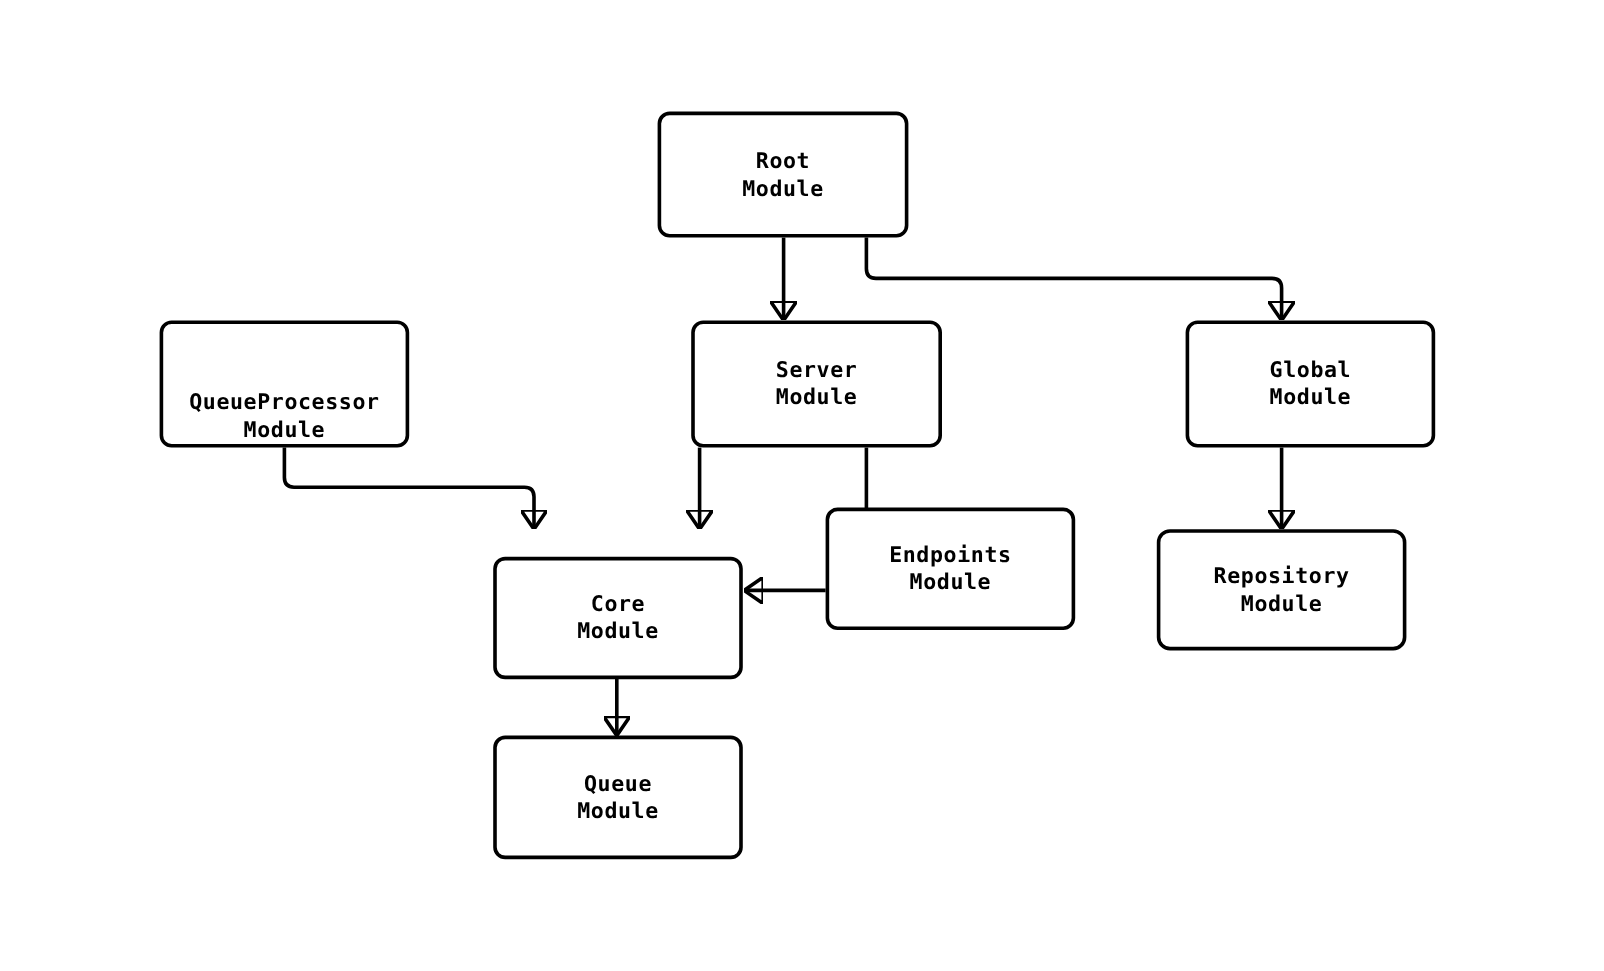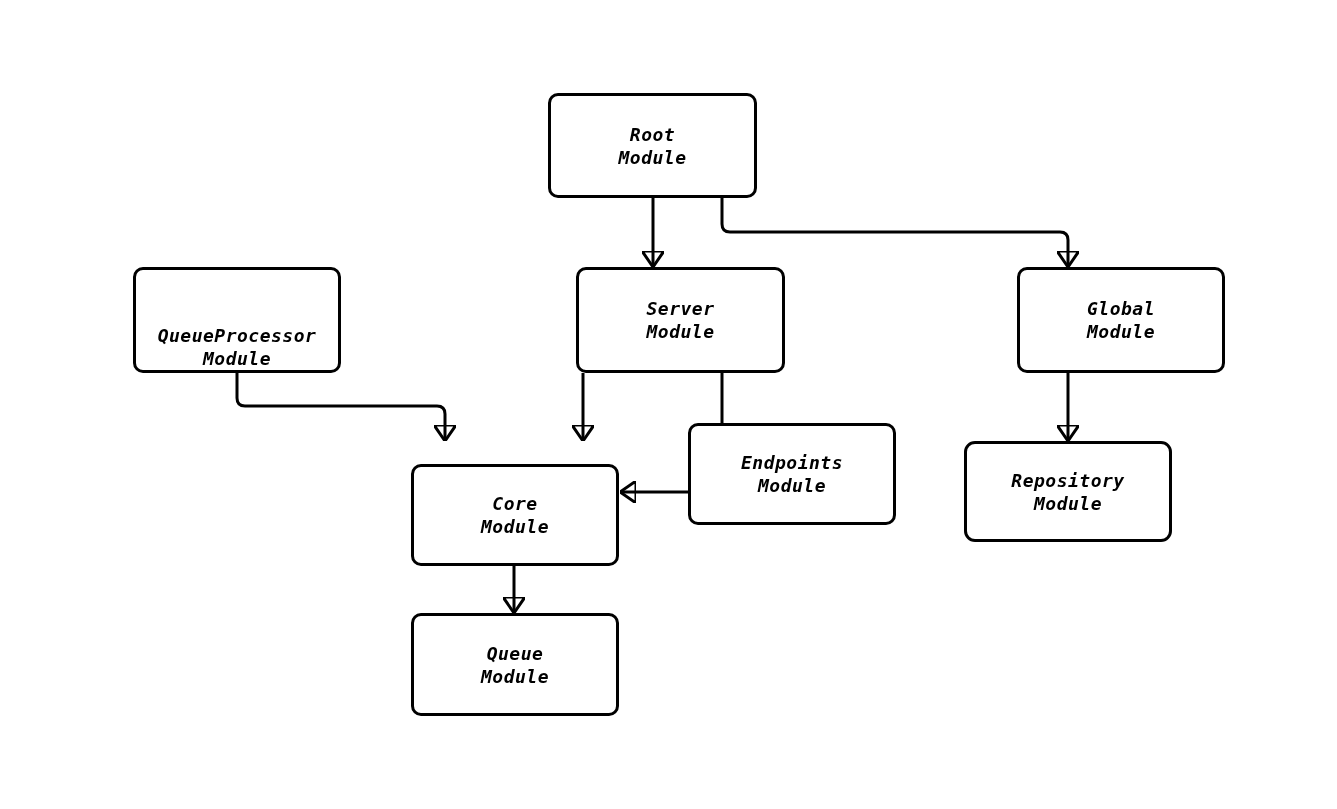--- a/index.html
+++ b/index.html
@@ -8,21 +8,20 @@
     width: 1337px;
     height: 809px;
     background: var(--background, #ffffff);
     overflow: hidden;
   }
   .canvas {
     position: relative;
     width: 1138px;
     height: 809px;
     font-family: "DejaVu Sans Mono", "Liberation Mono", monospace;
-    font-style: italic;
   }
   .edge-layer {
     position: absolute;
     left: 0;
     top: 0;
     width: 1337px;
     height: 809px;
   }
   .edge-layer path {
     fill: none;
@@ -46,21 +45,21 @@
     font-weight: bold;
     font-size: 18px;
     line-height: 23px;
     color: var(--text-color, #000000);
     letter-spacing: 0.5px;
   }
   
   #node-root           { left: 548px; top:  93px; width: 209px; height: 105px; }
   #node-queueprocessor { left: 133px; top: 267px; width: 208px; height: 106px; align-items: flex-end; }
   #node-server         { left: 576px; top: 267px; width: 209px; height: 106px; }
-  #node-global         { left: 1017px; top: 267px; width: 208px; height: 106px; }
+  #node-global         { left: 988px; top: 267px; width: 208px; height: 106px; }
   #node-core           { left: 411px; top: 464px; width: 208px; height: 102px; }
   #node-endpoints      { left: 688px; top: 423px; width: 208px; height: 102px; }
   #node-repository     { left: 964px; top: 441px; width: 208px; height: 101px; border-radius: 11px; }
   #node-queue          { left: 411px; top: 613px; width: 208px; height: 103px; }
 </style>
 </head>
 <body>
 
 <div class="canvas">
 

